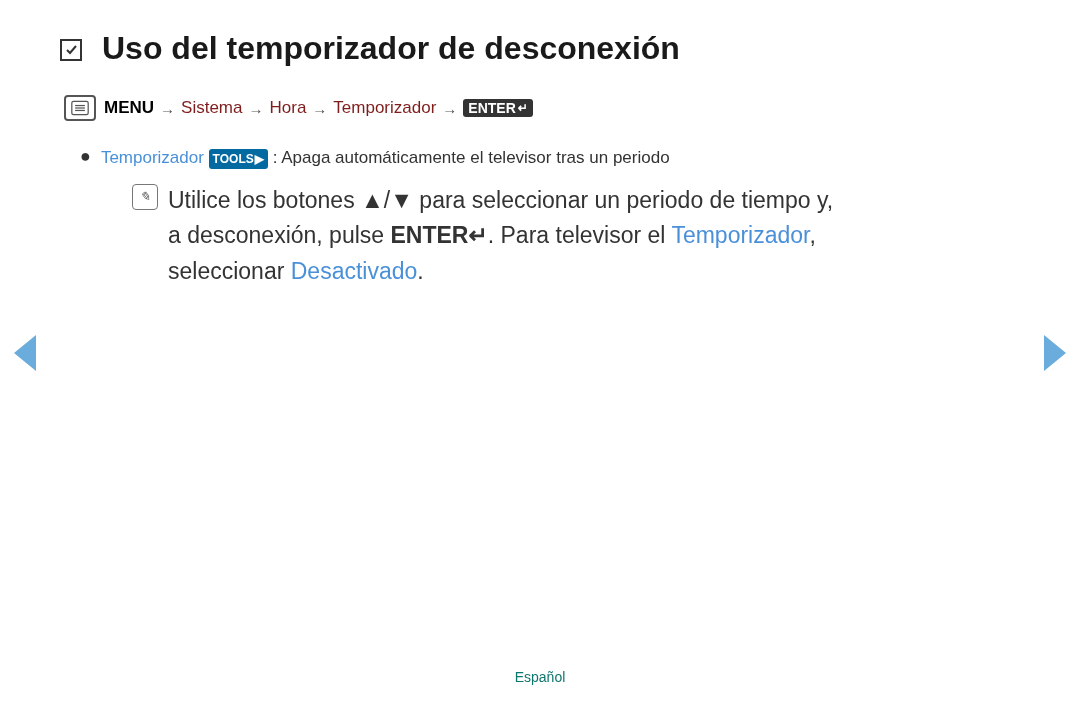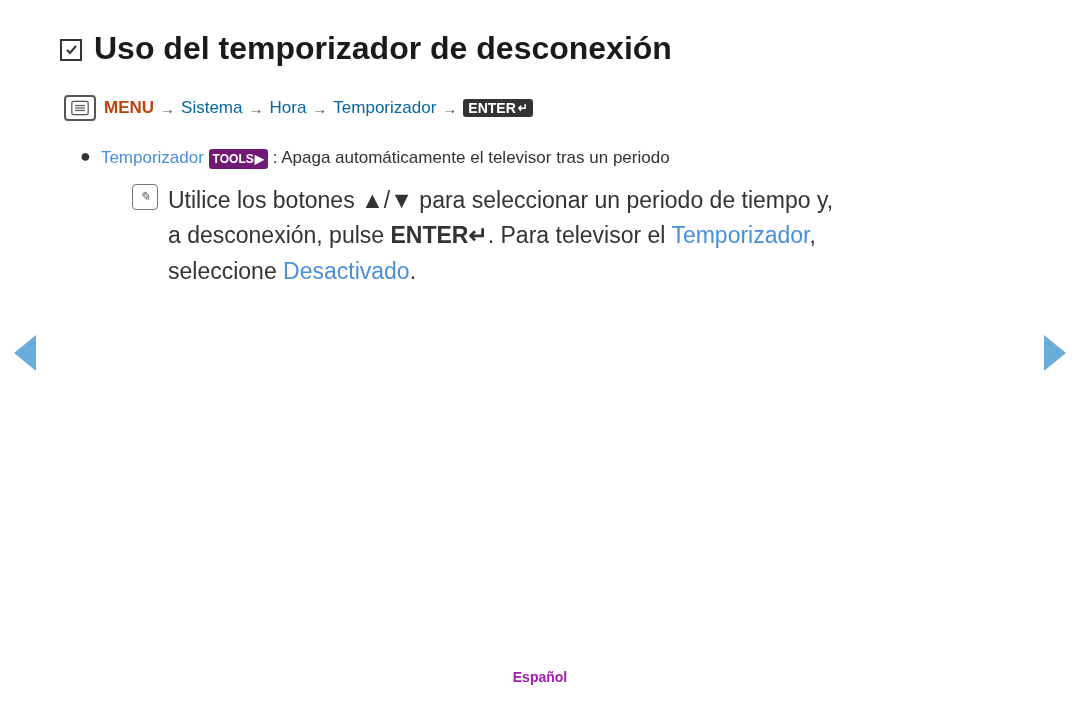--- a/index.html
+++ b/index.html
@@ -17,21 +17,21 @@
       overflow: hidden;
     }
 
     .main-content {
       padding: 30px 80px 30px 60px;
     }
 
     .page-title {
       display: flex;
       align-items: center;
-      gap: 12px;
+      gap: 20px;
       margin-bottom: 28px;
     }
 
     .checkbox-icon {
       width: 22px;
       height: 22px;
       border: 2px solid #333;
       display: inline-flex;
       align-items: center;
       justify-content: center;
@@ -66,26 +66,26 @@
       margin-right: 2px;
     }
 
     .menu-icon svg {
       width: 18px;
       height: 18px;
     }
 
     .breadcrumb-menu {
       font-weight: bold;
-      color: #c2410c;
+      color: #000000;
       font-size: 17px;
     }
 
     .breadcrumb-link {
-      color: #0369a1;
+      color: #7f1d1d;
     }
 
     .breadcrumb-arrow {
       color: #555;
       font-size: 15px;
     }
 
     .enter-badge {
       display: inline-flex;
       align-items: center;
@@ -122,21 +122,21 @@
 
     .bullet-text {
       font-size: 17px;
       color: #333;
       line-height: 1.5;
     }
 
     .tools-badge {
       display: inline-flex;
       align-items: center;
-      background: #701a75;
+      background: #0369a1;
       color: #fff;
       border-radius: 3px;
       padding: 1px 4px;
       font-size: 12px;
       font-weight: bold;
       gap: 1px;
       vertical-align: middle;
     }
 
     .note-section {
@@ -201,22 +201,22 @@
       border-left: 22px solid #6aaddc;
       cursor: pointer;
     }
 
     .footer {
       position: absolute;
       bottom: 20px;
       width: 100%;
       text-align: center;
       font-size: 14px;
-      font-weight: bold;
-      color: #a21caf;
+      font-weight: normal;
+      color: #0f766e;
     }
   </style>
 </head>
 <body>
 
 <div class="main-content">
 
   <div class="page-title">
     <span class="checkbox-icon">
       <svg width="13" height="13" viewBox="0 0 13 13">
@@ -261,21 +261,21 @@
         <span>: Apaga automáticamente el televisor tras un periodo</span><br>
       </span>
     </div>
 
     <div class="note-section">
       <div class="note-item">
         <span class="note-icon">✎</span>
         <span class="note-text">
           <span>Utilice los botones ▲/▼ para seleccionar un periodo de tiempo y,</span><br>
           <span>a desconexión, pulse </span><span class="bold-enter">ENTER</span><span style="font-weight:bold;">↵</span><span>. Para televisor el </span><span style="color:#4a90d9;">Temporizador</span><span>,</span><br>
-          <span>seleccione </span><span style="color:#4a90d9;text-align:center;">Desactivado</span><span>.</span>
+          <span>seleccionar </span><span style="color:#4a90d9;text-align:center;">Desactivado</span><span>.</span>
         </span>
       </div>
     </div>
   </div>
 
 </div>
 
 <div class="nav-left"></div>
 <div class="nav-right"></div>
 

